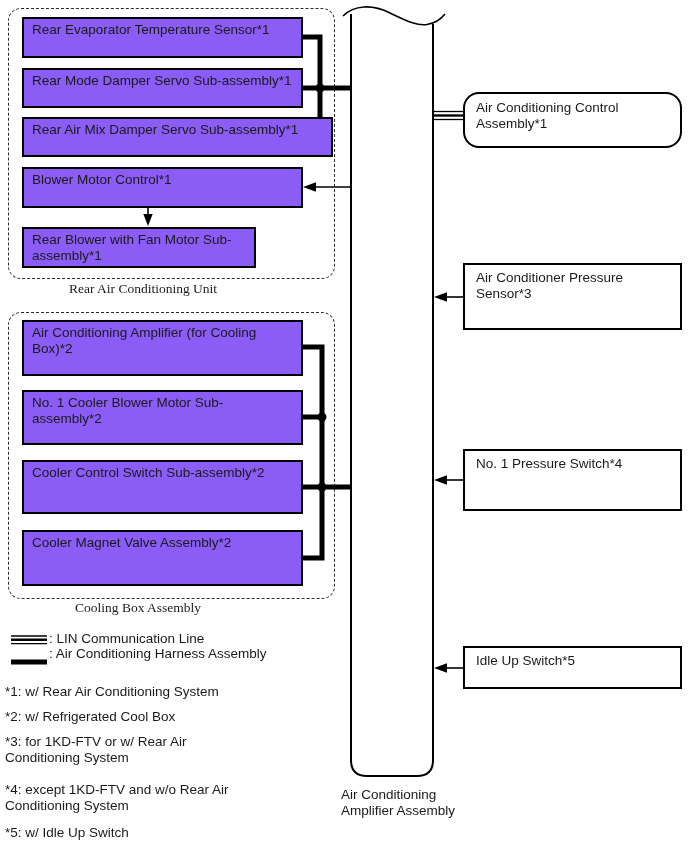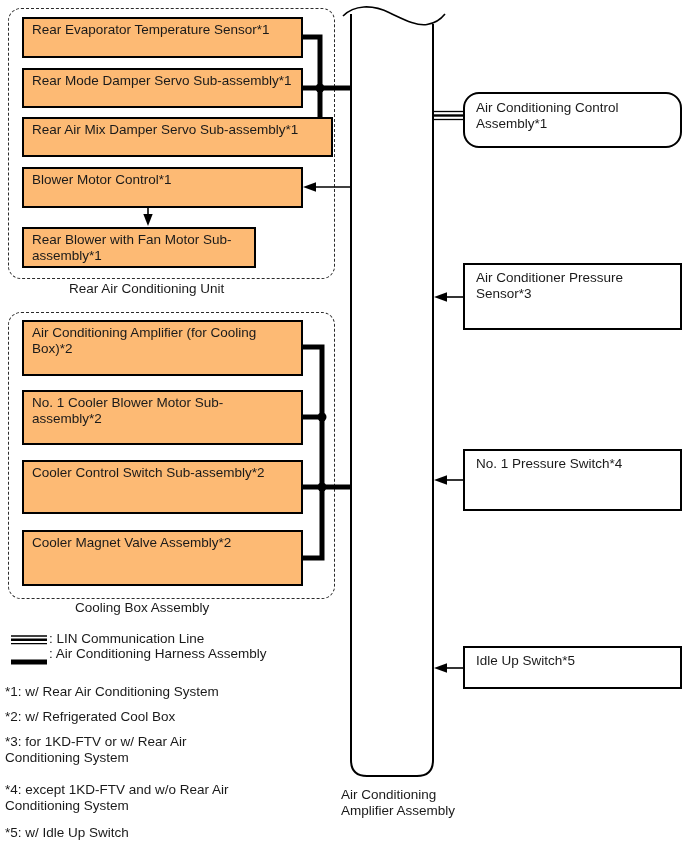--- a/index.html
+++ b/index.html
@@ -5,29 +5,29 @@
   html,body{margin:0;padding:0;background:#ffffff;}
   .canvas{
     position:relative;width:690px;height:854px;background:#ffffff;
     font-family:"Liberation Sans","DejaVu Sans",sans-serif;
     color:#1a1a1a;font-size:13.5px;line-height:16px;overflow:hidden;
   }
   .dashed-group{
     position:absolute;border:1.6px dashed #2b2b2b;border-radius:13px;background:transparent;
   }
   .comp-box{
-    position:absolute;border:2px solid #000;background:#fdba74;
+    position:absolute;border:2px solid #000;background:#8b5cf6;
     padding:3px 8px;box-sizing:border-box;z-index:3;
   }
   .right-box{
     position:absolute;border:2px solid #000;background:#fff;
     padding:5px 11px;box-sizing:border-box;z-index:3;
   }
   .rounded{border-radius:16px;border-width:2.5px;padding-top:6px;}
-  .grp-label{position:absolute;z-index:3;white-space:nowrap;}
+  .grp-label{position:absolute;z-index:3;white-space:nowrap;font-family:Liberation Serif, serif;}
   .amp-label{position:absolute;z-index:3;white-space:pre-line;}
   .legend-text{position:absolute;z-index:3;white-space:nowrap;}
   .footnote{position:absolute;z-index:3;}
   svg{position:absolute;left:0;top:0;z-index:2;}
 </style>
 </head>
 <body>
 
 <div class="canvas">
 

